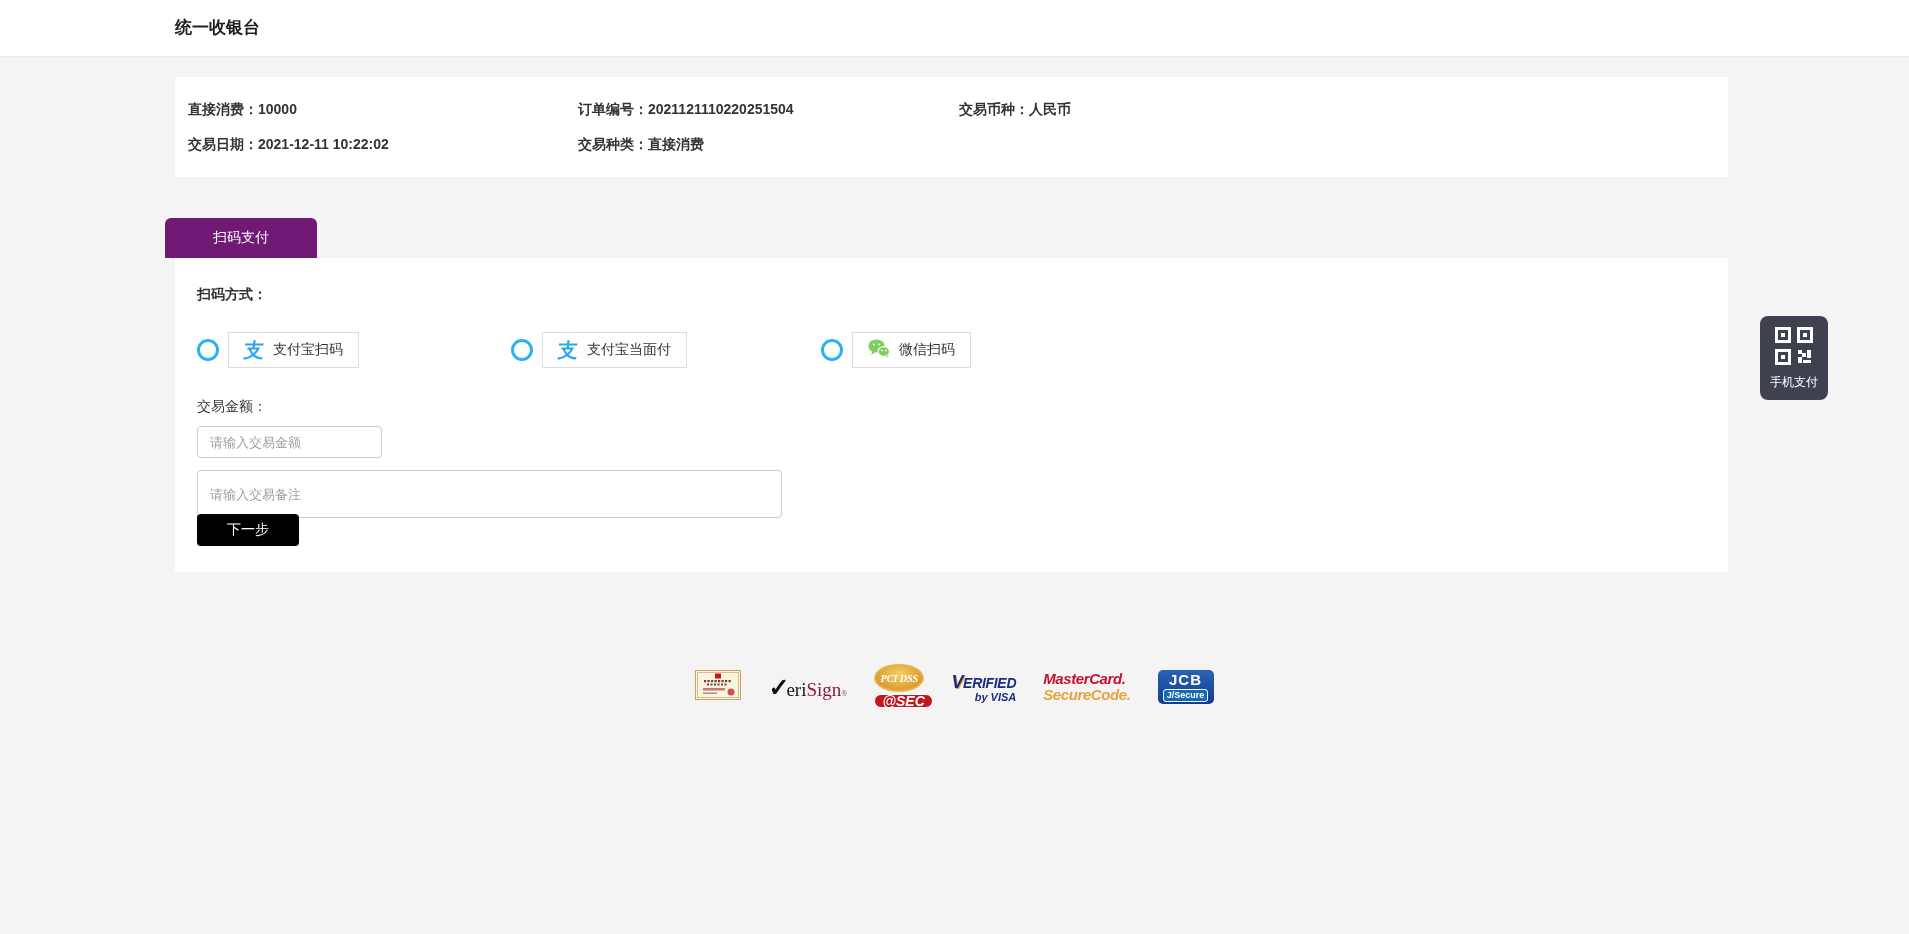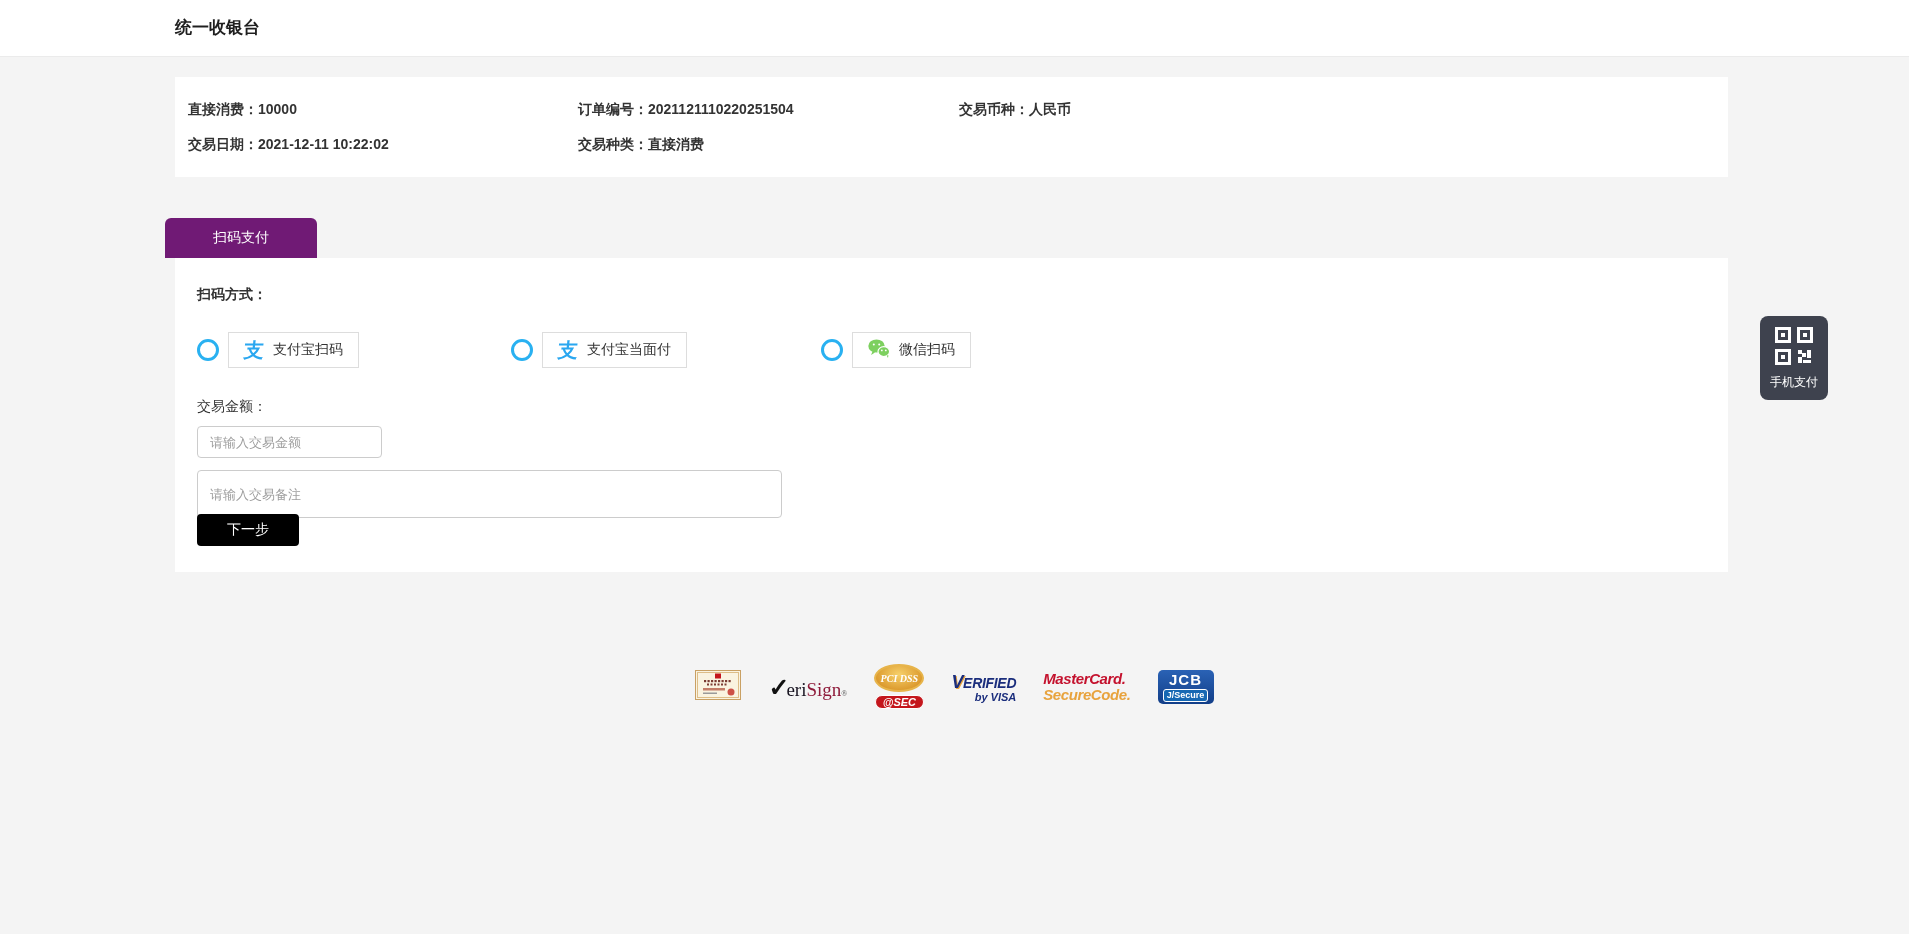--- a/index.html
+++ b/index.html
@@ -94,21 +94,21 @@
     background:radial-gradient(ellipse at 50% 35%, #f6d06a 0%, #dd9c30 70%, #c87c1b 100%);
     border:2px solid #e7b44a; border-radius:50%;
     color:#fff; font-size:10px; font-weight:bold; font-style:italic;
     font-family:"Liberation Serif","DejaVu Serif",serif;
     display:flex; align-items:center; justify-content:center; white-space:nowrap;
   }
   .pci-band {
     position:relative; margin-top:-8px;
     display:inline-block; background:#c4161c; color:#fff;
     border:1px solid #fff; border-radius:8px;
-    font-size:11px; font-weight:bold; font-style:italic; padding:1px 7px; line-height:10px;
+    font-size:14px; font-weight:bold; font-style:italic; padding:1px 7px; line-height:10px;
   }
 
   .logo-vbv { color:#1a2d7c; text-align:right; white-space:nowrap; }
   .vbv-line1 { font-size:14px; font-weight:bold; font-style:italic; letter-spacing:-0.3px; }
   .vbv-v { font-size:18px; color:#1a2d7c; text-shadow:1px 1px 0 #e8a33d; }
   .vbv-line2 { font-size:11px; font-weight:bold; font-style:italic; margin-top:-2px; }
 
   .logo-mc { font-style:italic; font-weight:bold; line-height:1.05; letter-spacing:-0.4px; white-space:nowrap; }
   .mc-line1 { color:#c4122e; font-size:15px; }
   .mc-line2 { color:#e8a33d; font-size:15px; }

